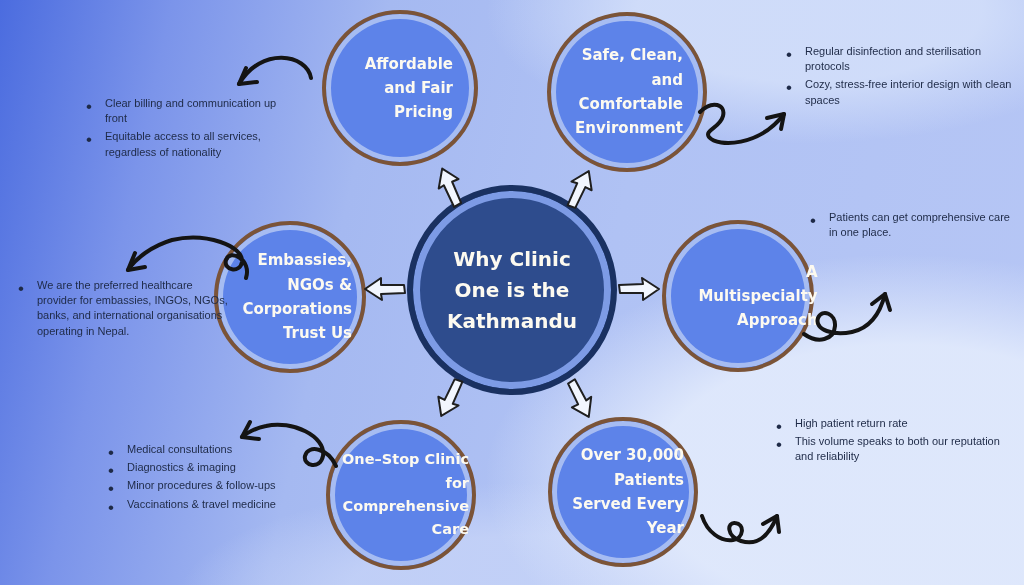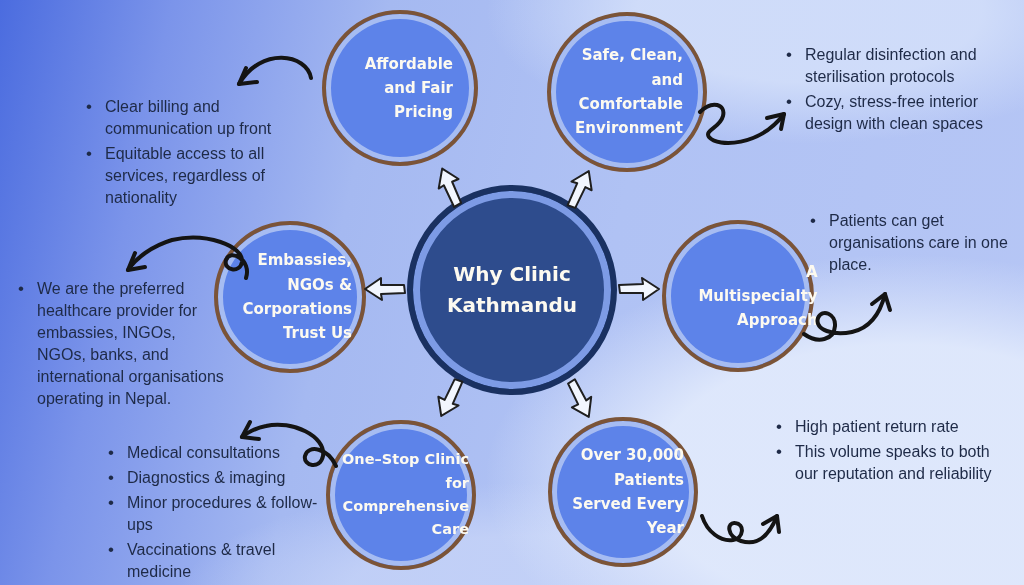--- a/index.html
+++ b/index.html
@@ -29,35 +29,36 @@
     position:absolute;left:407px;top:185px;width:198px;height:198px;border-radius:50%;
     background:#2e4c8d;border:6px solid #1a3161;box-shadow:inset 0 0 0 7px #7d9be5;
     display:flex;flex-direction:column;align-items:center;justify-content:center;text-align:center;
   }
   .center-line{
     font-family:"DejaVu Sans",sans-serif;font-weight:bold;color:#fdfaf0;
     font-size:20px;line-height:1.55;white-space:nowrap;
   }
   .bullets{
     position:absolute;margin:0;padding:0;list-style:none;
-    color:#1e2a47;font-size:16px;line-height:1.38;
+    color:#1e2a47;font-size:11px;line-height:1.38;
   }
   .bullets li{position:relative;padding-left:23px;margin-bottom:3px;}
   .bullets li::before{content:"\2022";position:absolute;left:4px;top:-1px;font-size:17px;}
   .out-arrow{position:absolute;width:46px;height:26px;}
   .doodle{position:absolute;}
   .doodle path{fill:none;stroke:#141414;stroke-width:4;stroke-linecap:round;stroke-linejoin:round;}
 </style>
 </head>
 <body>
 
 <div class="canvas">
 
   <div class="center">
     <span class="center-line">Why Clinic</span>
+    <span class="center-line">One is the</span>
     <span class="center-line">Kathmandu</span>
   </div>
 
   <div class="node" style="left:322px;top:10px;width:148px;height:148px;">
     <span class="node-label" style="width:106px;">Affordable and Fair Pricing</span>
   </div>
   <div class="node" style="left:547px;top:12px;width:152px;height:152px;">
     <span class="node-label" style="width:112px;">Safe, Clean, and Comfortable Environment</span>
   </div>
   <div class="node" style="left:214px;top:221px;width:144px;height:144px;">
@@ -78,21 +79,21 @@
     <li>Equitable access to all services, regardless of nationality</li>
   </ul>
   <ul class="bullets" style="left:782px;top:44px;width:235px;">
     <li>Regular disinfection and sterilisation protocols</li>
     <li>Cozy, stress-free interior design with clean spaces</li>
   </ul>
   <ul class="bullets" style="left:14px;top:278px;width:215px;">
     <li>We are the preferred healthcare provider for embassies, INGOs, NGOs, banks, and international organisations operating in Nepal.</li>
   </ul>
   <ul class="bullets" style="left:806px;top:210px;width:205px;">
-    <li>Patients can get organisations care in one place.</li>
+    <li>Patients can get comprehensive care in one place.</li>
   </ul>
   <ul class="bullets" style="left:104px;top:442px;width:235px;">
     <li>Medical consultations</li>
     <li>Diagnostics &amp; imaging</li>
     <li>Minor procedures &amp; follow-ups</li>
     <li>Vaccinations &amp; travel medicine</li>
   </ul>
   <ul class="bullets" style="left:772px;top:416px;width:240px;">
     <li>High patient return rate</li>
     <li>This volume speaks to both our reputation and reliability</li>

